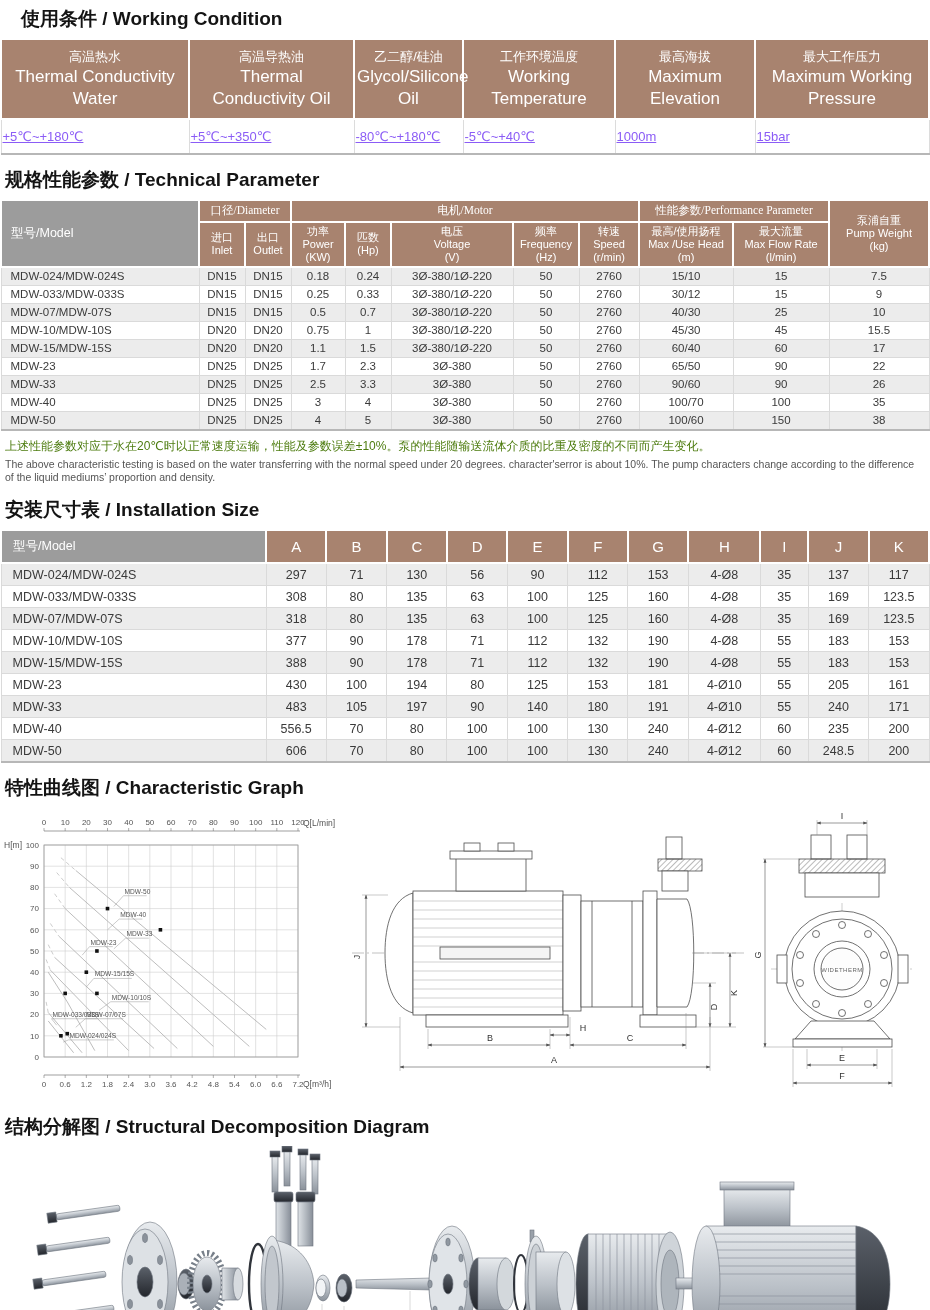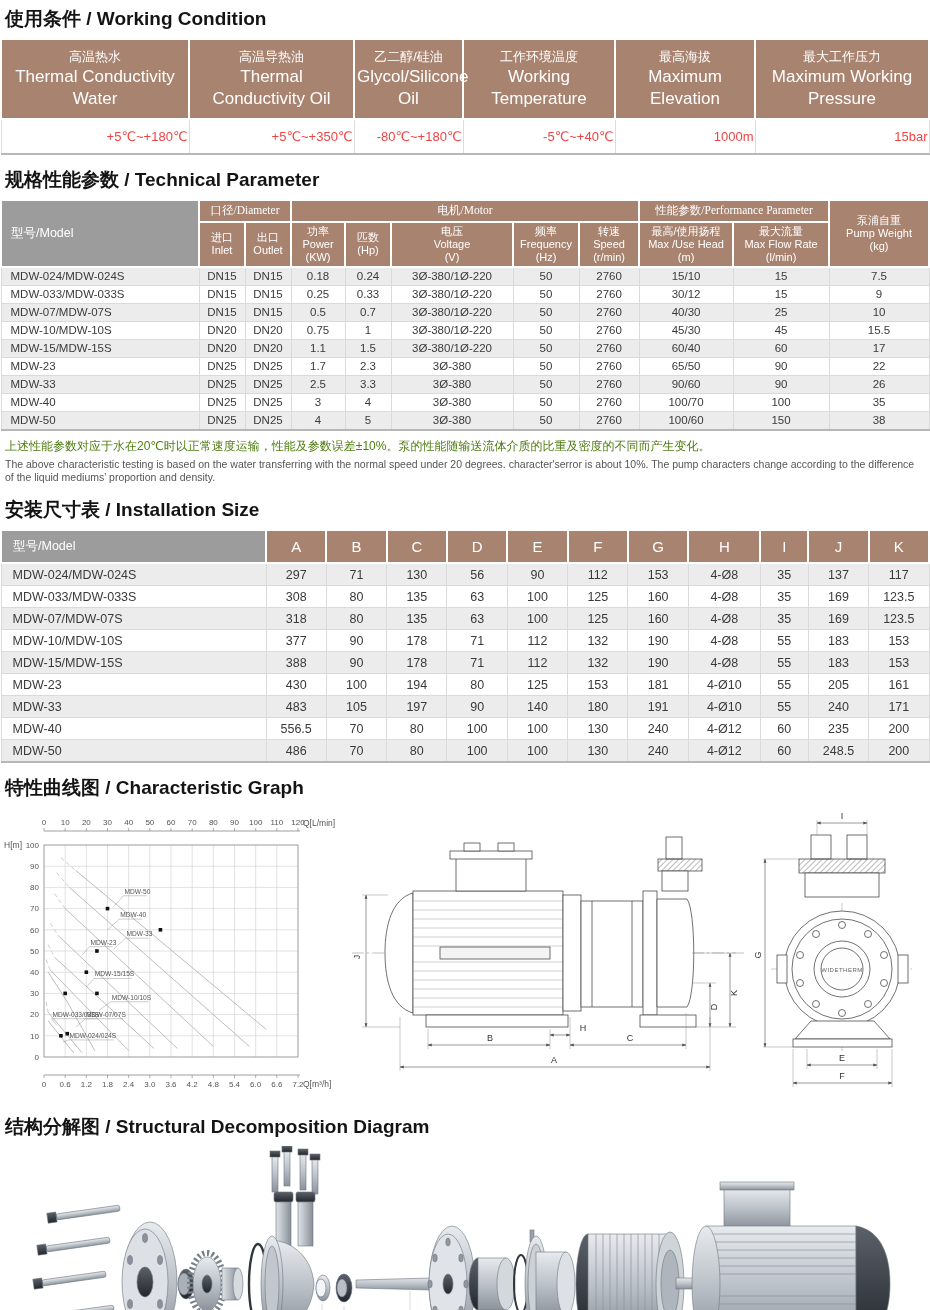--- a/index.html
+++ b/index.html
@@ -1,24 +1,24 @@
 <!DOCTYPE html>
 <html><head>
 <meta charset="utf-8">
 <style>
   html,body{margin:0;padding:0;}
   body{width:930px;background:#fff;color:#222;font-family:"Liberation Sans","DejaVu Sans",sans-serif;}
   .sec-title{font-size:19px;font-weight:bold;color:#141414;margin:0;padding:12px 5px 6px;}
-  .sec-title.first{padding-top:6px;}
+  .sec-title.first{padding-top:6px;margin-left:16px;}
   table{border-collapse:collapse;width:930px;table-layout:fixed;}
   
   .wc th{background:#a8836f;color:#fff;border:2px solid #fff;font-weight:normal;padding:8px 2px;vertical-align:middle;}
   .wc th .cn{font-size:13px;line-height:1.4;text-align:center;}
   .wc th .en{font-size:17px;line-height:1.3;}
-  .wc td{border:1px solid #dcdcdc;border-bottom:2px solid #b7b7b7;text-align:right;font-size:13px;height:31px;color:#ef4444;}
+  .wc td{border:1px solid #dcdcdc;border-bottom:2px solid #b7b7b7;text-align:left;font-size:13px;height:31px;color:#8b5cf6;text-decoration:underline;}
   
   .tp th{background:#a8836f;color:#fff;font-weight:normal;border:2px solid #fff;white-space:pre-line;font-size:11px;line-height:1.18;padding:2px 3px;text-align:center;vertical-align:middle;}
   .tp th.model-h{background:#9c9c9c;text-align:left;padding-left:9px;font-size:12.5px;}
   .tp th.group{font-size:11.5px;padding:3px 1px;font-family:Liberation Serif, serif;}
   .tp td{border:1px solid #dadada;text-align:center;font-size:11.5px;height:17px;padding:0 2px;color:#3a3a3a;}
   .tp td.model{text-align:left;padding-left:9px;}
   .tp tr.odd td{background:#ececec;}
   .tp tbody tr:last-child td{border-bottom:2px solid #b7b7b7;}
   
   .ins th{background:#a8836f;color:#fff;font-weight:normal;border:2px solid #fff;font-size:15px;height:29px;vertical-align:middle;text-align:center;}
@@ -411,21 +411,21 @@
         <td>100</td>
         <td>130</td>
         <td>240</td>
         <td>4-Ø12</td>
         <td>60</td>
         <td>235</td>
         <td>200</td>
       </tr>
       <tr class="odd">
         <td class="model">MDW-50</td>
-        <td>486</td>
+        <td>606</td>
         <td>70</td>
         <td>80</td>
         <td>100</td>
         <td>100</td>
         <td>130</td>
         <td>240</td>
         <td>4-Ø12</td>
         <td>60</td>
         <td>248.5</td>
         <td>200</td>

